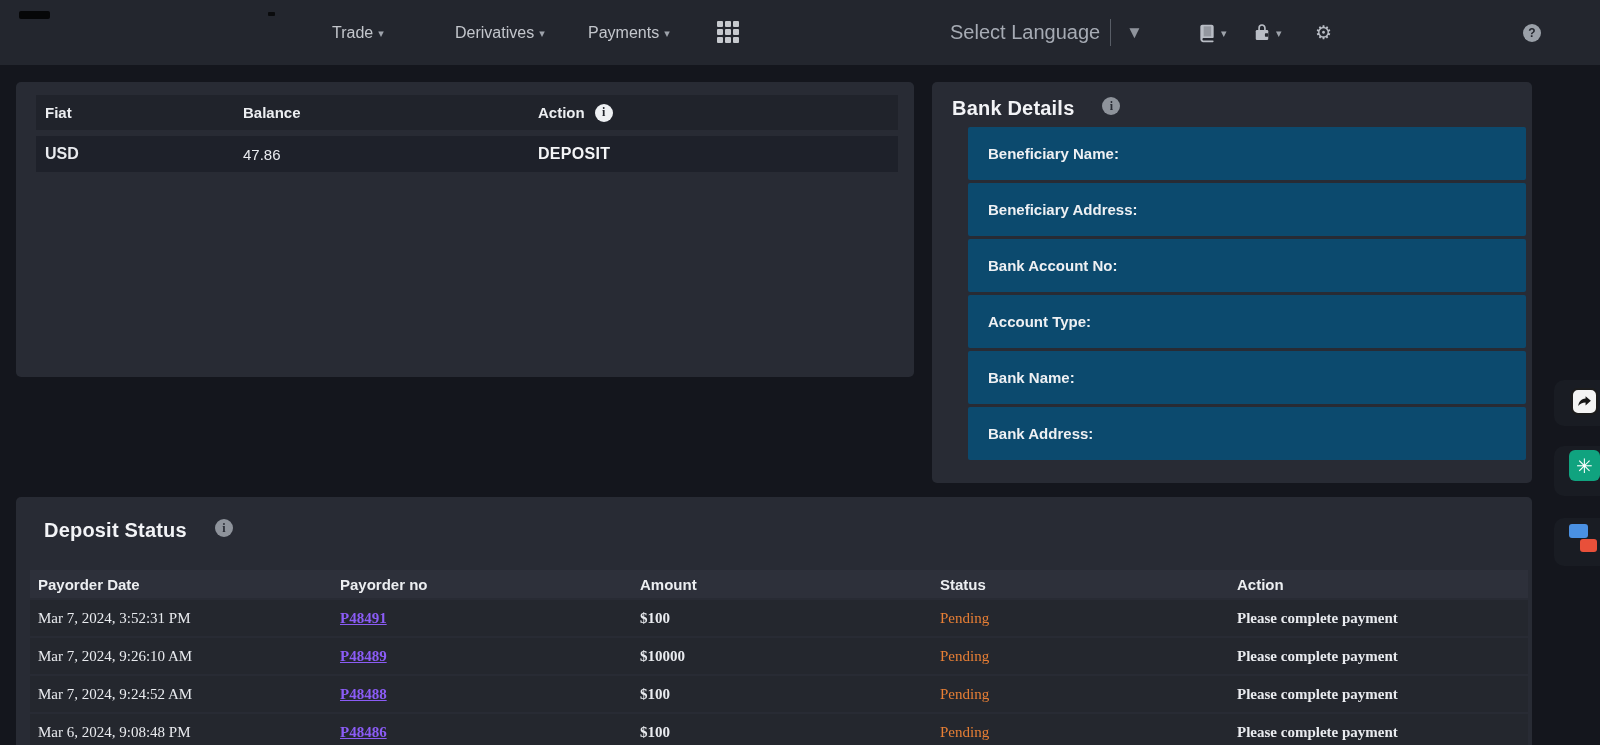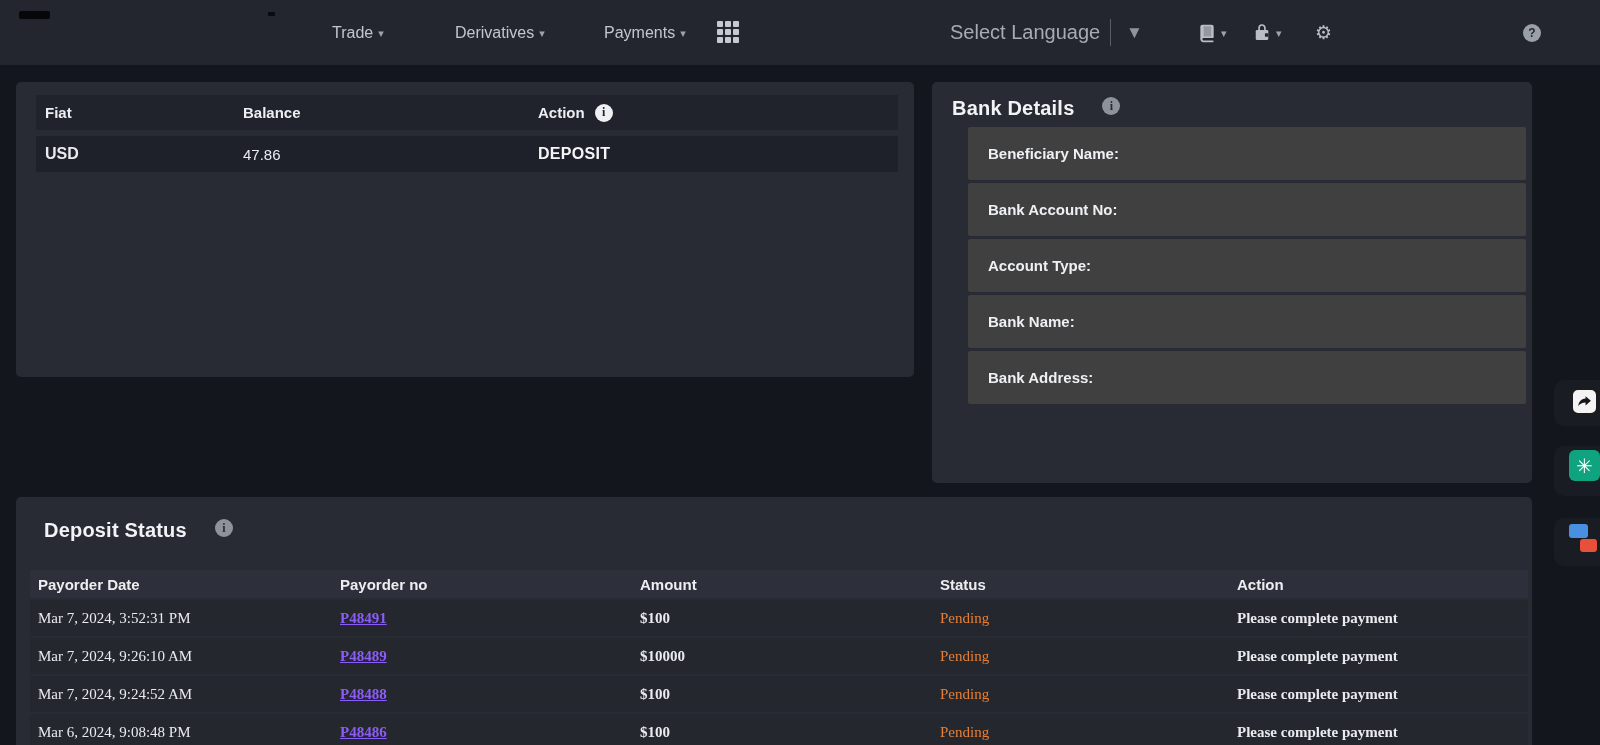--- a/index.html
+++ b/index.html
@@ -66,21 +66,21 @@
     font-size:15px;
   }
   .fiat-cell { padding-left:9px; display:flex; align-items:center; gap:10px; }
   .fiat-code { font-weight:700; font-size:16px; }
   .deposit-link { color:#f4f5f7; font-weight:600; font-size:16px; letter-spacing:0.3px; cursor:pointer; text-decoration:none; }
 
   
   .bank-title { position:absolute; left:20px; top:15px; }
   .bank-fields { position:absolute; left:36px; right:6px; top:45px; display:flex; flex-direction:column; gap:3px; }
   .bank-field {
-    height:53px; background:#404040; border-radius:2px;
+    height:53px; background:#0c4a6e; border-radius:2px;
     display:flex; align-items:center; padding-left:20px;
   }
   .bank-label { font-size:15px; font-weight:700; color:#eef0f3; }
 
   
   .hist-title { position:absolute; left:28px; top:22px; }
   .hist-grid { display:grid; grid-template-columns:302px 300px 300px 297px 1fr; align-items:center; }
   .hist-header {
     position:absolute; left:14px; right:4px; top:73px; height:28px; background:#2d303a;
     font-size:15px; font-weight:700; color:#eceef1;
@@ -118,21 +118,21 @@
   <div class="logo-dot"></div>
 
   <div class="nav-item" style="left:332px;justify-content:flex-end;">
     <span>Trade</span>
     <span class="nav-caret">▾</span>
   </div>
   <div class="nav-item" style="left:455px;">
     <span>Derivatives</span>
     <span class="nav-caret">▾</span>
   </div>
-  <div class="nav-item" style="left:604px;justify-content:space-between;">
+  <div class="nav-item" style="left:588px;justify-content:space-between;">
     <span>Payments</span>
     <span class="nav-caret">▾</span>
   </div>
 
   <div class="apps-grid">
     <span></span>
       <span></span>
       <span></span>
       <span></span>
       <span></span>
@@ -193,20 +193,23 @@
 <section class="panel bank-panel">
   <div class="bank-title title-row">
     <span class="panel-title">Bank Details</span>
     <span class="info-icon info-grey">i</span>
   </div>
   <div class="bank-fields">
       <div class="bank-field">
         <span class="bank-label">Beneficiary Name:</span>
       </div>
       <div class="bank-field">
+        <span class="bank-label">Beneficiary Address:</span>
+      </div>
+      <div class="bank-field">
         <span class="bank-label">Bank Account No:</span>
       </div>
       <div class="bank-field">
         <span class="bank-label">Account Type:</span>
       </div>
       <div class="bank-field">
         <span class="bank-label">Bank Name:</span>
       </div>
       <div class="bank-field">
         <span class="bank-label">Bank Address:</span>

